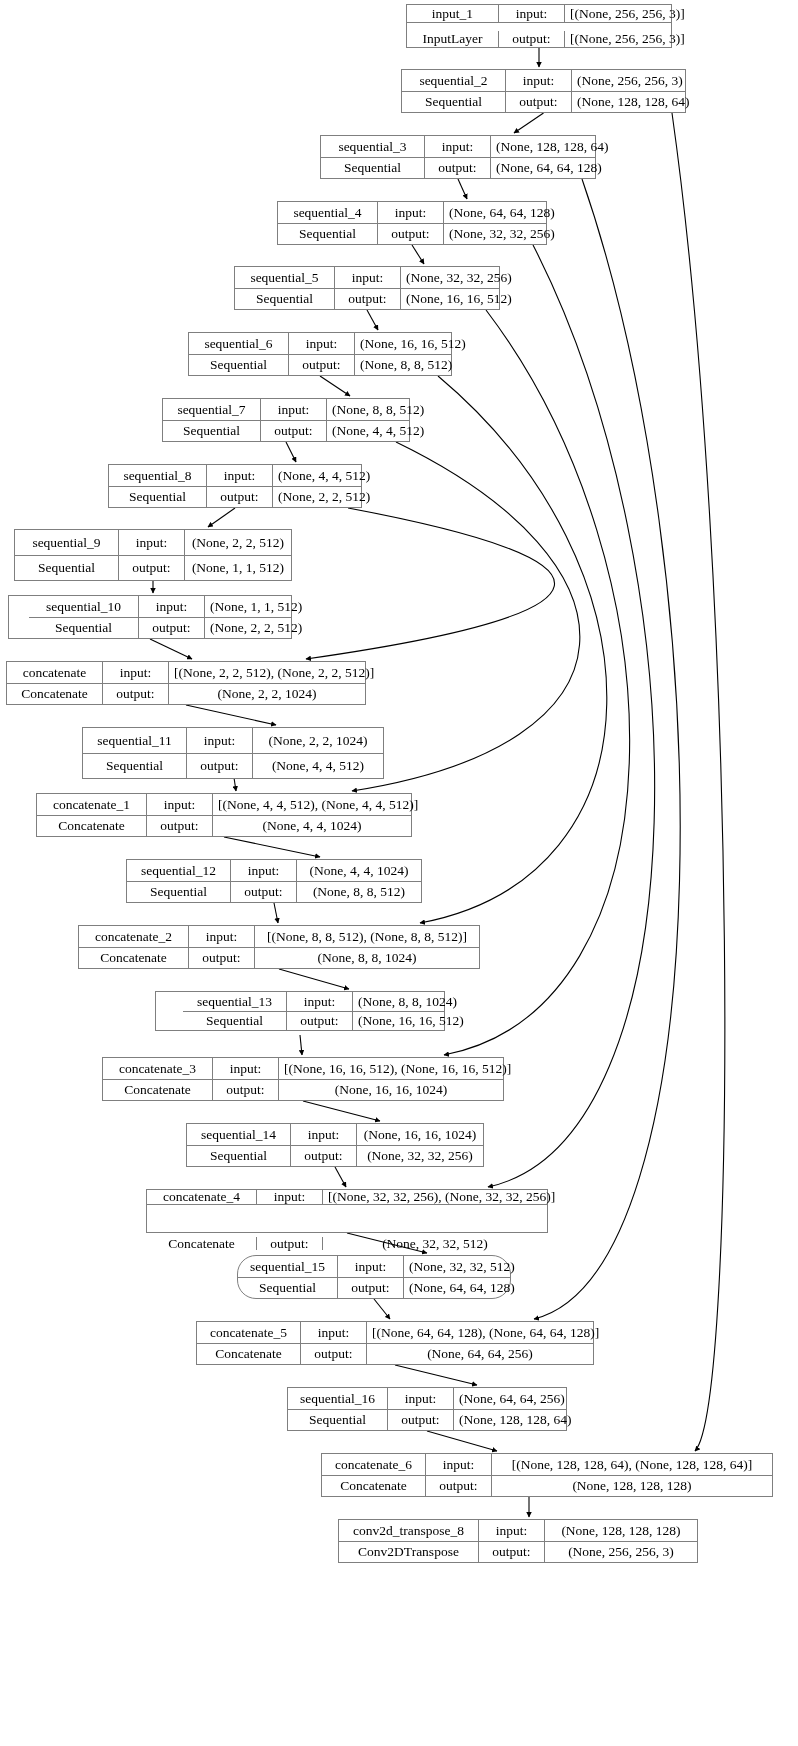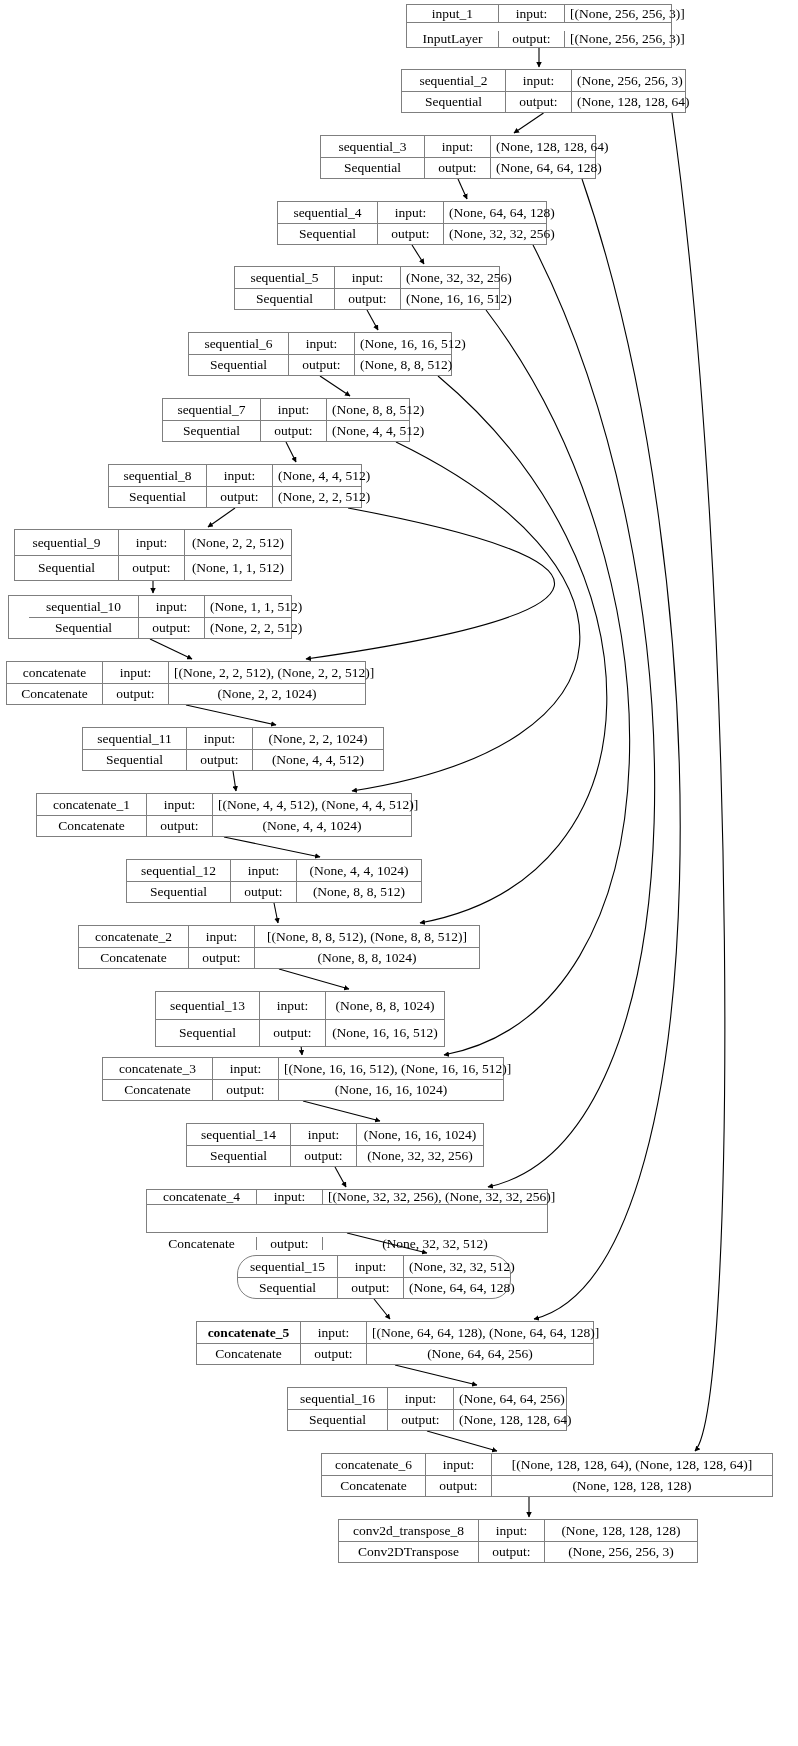--- a/index.html
+++ b/index.html
@@ -240,21 +240,21 @@
           <div class="cell c-name" style="width: 96px; flex: 0 0 96px;">concatenate</div>
           <div class="cell c-io" style="width: 66px; flex: 0 0 66px;">input:</div>
           <div class="cell c-shape">[(None, 2, 2, 512), (None, 2, 2, 512)]</div>
         </div>
         <div class="row bot">
           <div class="cell c-name" style="width: 96px; flex: 0 0 96px;">Concatenate</div>
           <div class="cell c-io" style="width: 66px; flex: 0 0 66px;">output:</div>
           <div class="cell c-shape">(None, 2, 2, 1024)</div>
         </div>
       </div>
-      <div class="node" style="left: 82px; top: 727px; width: 302px; height: 44px;">
+      <div class="node" style="left: 82px; top: 727px; width: 302px; height: 52px;">
         <div class="row top">
           <div class="cell c-name" style="width: 104px; flex: 0 0 104px;">sequential_11</div>
           <div class="cell c-io" style="width: 66px; flex: 0 0 66px;">input:</div>
           <div class="cell c-shape">(None, 2, 2, 1024)</div>
         </div>
         <div class="row bot">
           <div class="cell c-name" style="width: 104px; flex: 0 0 104px;">Sequential</div>
           <div class="cell c-io" style="width: 66px; flex: 0 0 66px;">output:</div>
           <div class="cell c-shape">(None, 4, 4, 512)</div>
         </div>
@@ -288,21 +288,21 @@
           <div class="cell c-name" style="width: 110px; flex: 0 0 110px;">concatenate_2</div>
           <div class="cell c-io" style="width: 66px; flex: 0 0 66px;">input:</div>
           <div class="cell c-shape">[(None, 8, 8, 512), (None, 8, 8, 512)]</div>
         </div>
         <div class="row bot">
           <div class="cell c-name" style="width: 110px; flex: 0 0 110px;">Concatenate</div>
           <div class="cell c-io" style="width: 66px; flex: 0 0 66px;">output:</div>
           <div class="cell c-shape">(None, 8, 8, 1024)</div>
         </div>
       </div>
-      <div class="node" style="left: 155px; top: 991px; width: 290px; height: 56px;">
+      <div class="node" style="left: 155px; top: 991px; width: 290px; height: 40px; padding-left: 27px;">
         <div class="row top">
           <div class="cell c-name" style="width: 104px; flex: 0 0 104px;">sequential_13</div>
           <div class="cell c-io" style="width: 66px; flex: 0 0 66px;">input:</div>
           <div class="cell c-shape">(None, 8, 8, 1024)</div>
         </div>
         <div class="row bot">
           <div class="cell c-name" style="width: 104px; flex: 0 0 104px;">Sequential</div>
           <div class="cell c-io" style="width: 66px; flex: 0 0 66px;">output:</div>
           <div class="cell c-shape">(None, 16, 16, 512)</div>
         </div>
@@ -350,21 +350,21 @@
           <div class="cell c-shape">(None, 32, 32, 512)</div>
         </div>
         <div class="row bot">
           <div class="cell c-name" style="width: 100px; flex: 0 0 100px;">Sequential</div>
           <div class="cell c-io" style="width: 66px; flex: 0 0 66px;">output:</div>
           <div class="cell c-shape">(None, 64, 64, 128)</div>
         </div>
       </div>
       <div class="node merged" style="left: 196px; top: 1321px; width: 398px; height: 44px;">
         <div class="row top">
-          <div class="cell c-name" style="width: 104px; flex: 0 0 104px; font-weight: bold;">concatenate_5</div>
+          <div class="cell c-name" style="width: 104px; flex: 0 0 104px;">concatenate_5</div>
           <div class="cell c-io" style="width: 66px; flex: 0 0 66px;">input:</div>
           <div class="cell c-shape">[(None, 64, 64, 128), (None, 64, 64, 128)]</div>
         </div>
         <div class="row bot">
           <div class="cell c-name" style="width: 104px; flex: 0 0 104px;">Concatenate</div>
           <div class="cell c-io" style="width: 66px; flex: 0 0 66px;">output:</div>
           <div class="cell c-shape">(None, 64, 64, 256)</div>
         </div>
       </div>
       <div class="node" style="left: 287px; top: 1387px; width: 280px; height: 44px;">

